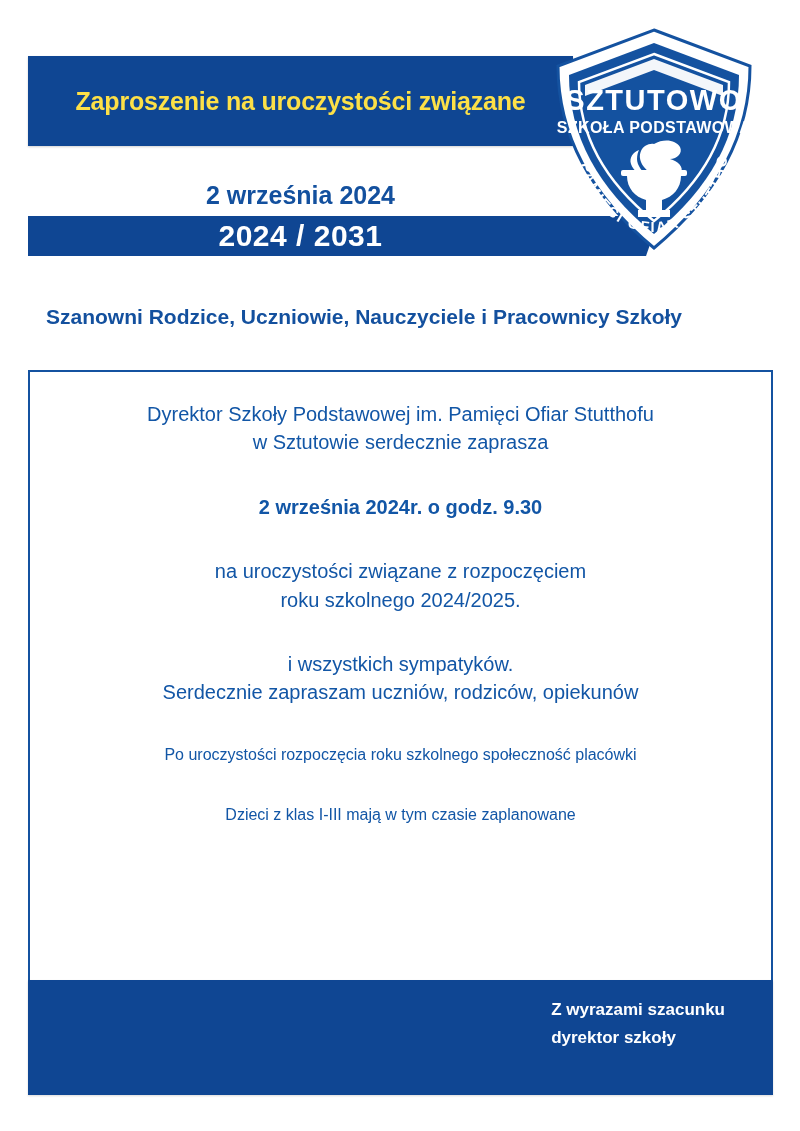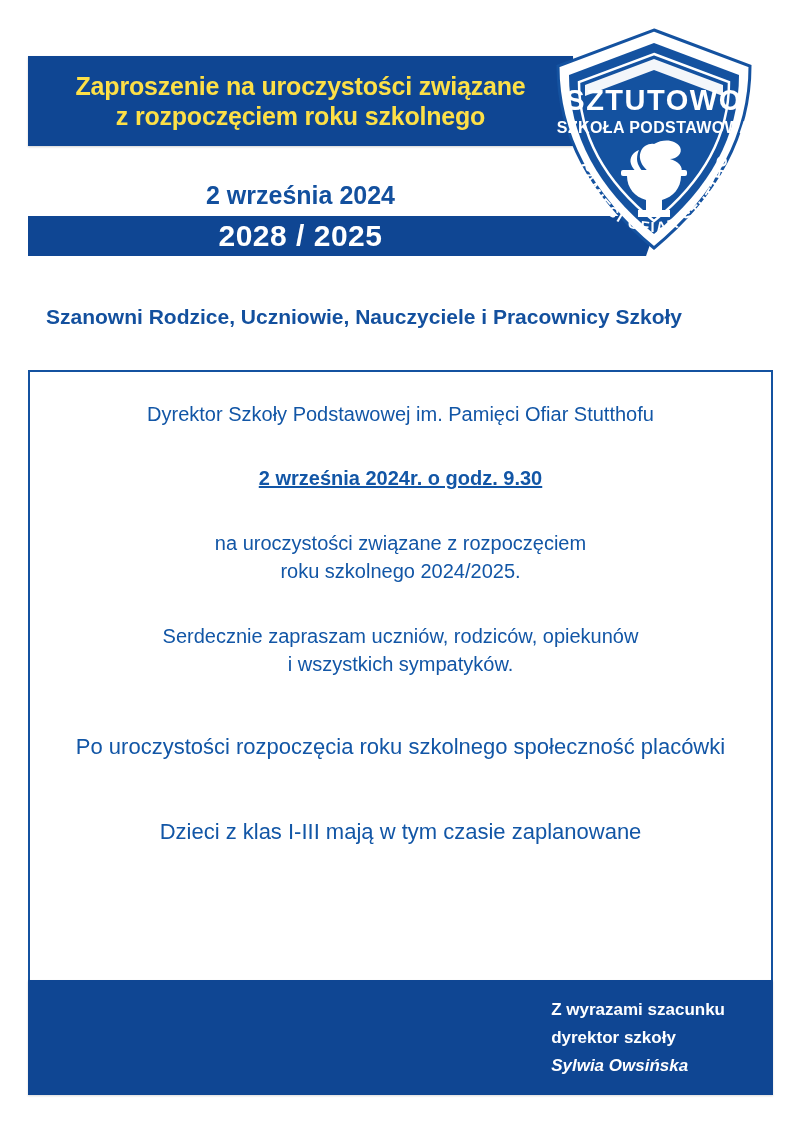--- a/index.html
+++ b/index.html
@@ -125,22 +125,22 @@
     padding: 28px 30px 0 30px;
     text-align: center;
     color: #1256A6;
   }
   .para {
     font-size: 20px;
     line-height: 1.42;
     margin: 0 0 22px 0;
     color: #1256A6;
   }
-  .para.bold { font-weight: bold; text-decoration: underline; }
-  .para.small { font-size: 22px; line-height: 1.5; margin-top: 16px; }
+  .para.bold { font-weight: bold; }
+  .para.small { font-size: 16px; line-height: 1.5; }
   .para .ln { display: block; }
   .gap-lg { height: 14px; }
 
   
   .footer-block {
     position: absolute;
     left: 28px;
     top: 980px;
     width: 745px;
     height: 115px;
@@ -163,27 +163,26 @@
   }
   .sig-line.italic { font-style: italic; }
 </style>
 </head>
 <body>
 
 <div id="poster">
 
   <div class="title-banner">
     <div class="tline">Zaproszenie na uroczystości związane</div>
-    <div class="tline">z rozpoczęciem roku szkolnego</div>
   </div>
 
   <div class="date-line">2 września 2024</div>
 
   <div class="year-band">
-    <div class="ytext">2028 / 2025</div>
+    <div class="ytext">2024 / 2031</div>
   </div>
 
   <div class="crest">
     <svg viewBox="0 0 222 230" xmlns="http://www.w3.org/2000/svg" aria-hidden="true">
       <defs>
         <path id="arcPath" d="M 38 128 A 73 78 0 0 0 184 128"></path>
       </defs>
 
       <path d="M111 4 L207 40 Q207 142 111 222 Q15 142 15 40 Z" fill="#ffffff" stroke="#1452A0" stroke-width="3"></path>
 
@@ -214,40 +213,41 @@
     </svg>
   </div>
 
   <div class="salutation">Szanowni Rodzice, Uczniowie, Nauczyciele i Pracownicy Szkoły</div>
 
   <div class="content-box">
     <div class="content-inner">
 
       <p class="para">
         <span class="ln">Dyrektor Szkoły Podstawowej im. Pamięci Ofiar Stutthofu</span>
+        <span class="ln">w Sztutowie serdecznie zaprasza</span>
       </p>
 
       <div class="gap-lg"></div>
 
       <p class="para bold">
         <span class="ln">2 września 2024r. o godz. 9.30</span>
       </p>
 
       <div class="gap-lg"></div>
 
       <p class="para">
         <span class="ln">na uroczystości związane z rozpoczęciem</span>
         <span class="ln">roku szkolnego 2024/2025.</span>
       </p>
 
       <div class="gap-lg"></div>
 
       <p class="para">
+        <span class="ln">i wszystkich sympatyków.</span>
         <span class="ln">Serdecznie zapraszam uczniów, rodziców, opiekunów</span>
-        <span class="ln">i wszystkich sympatyków.</span>
       </p>
 
       <div class="gap-lg"></div>
 
       <p class="para small">
         <span class="ln">Po uroczystości rozpoczęcia roku szkolnego społeczność placówki</span>
       </p>
 
       <div class="gap-lg"></div>
 
@@ -255,17 +255,16 @@
         <span class="ln">Dzieci z klas I-III mają w tym czasie zaplanowane</span>
       </p>
 
     </div>
   </div>
 
   <div class="footer-block">
     <div class="footer-inner">
       <div class="sig-line">Z wyrazami szacunku</div>
       <div class="sig-line">dyrektor szkoły</div>
-      <div class="sig-line italic">Sylwia Owsińska</div>
     </div>
   </div>
 
 </div>
 
 </body></html>

